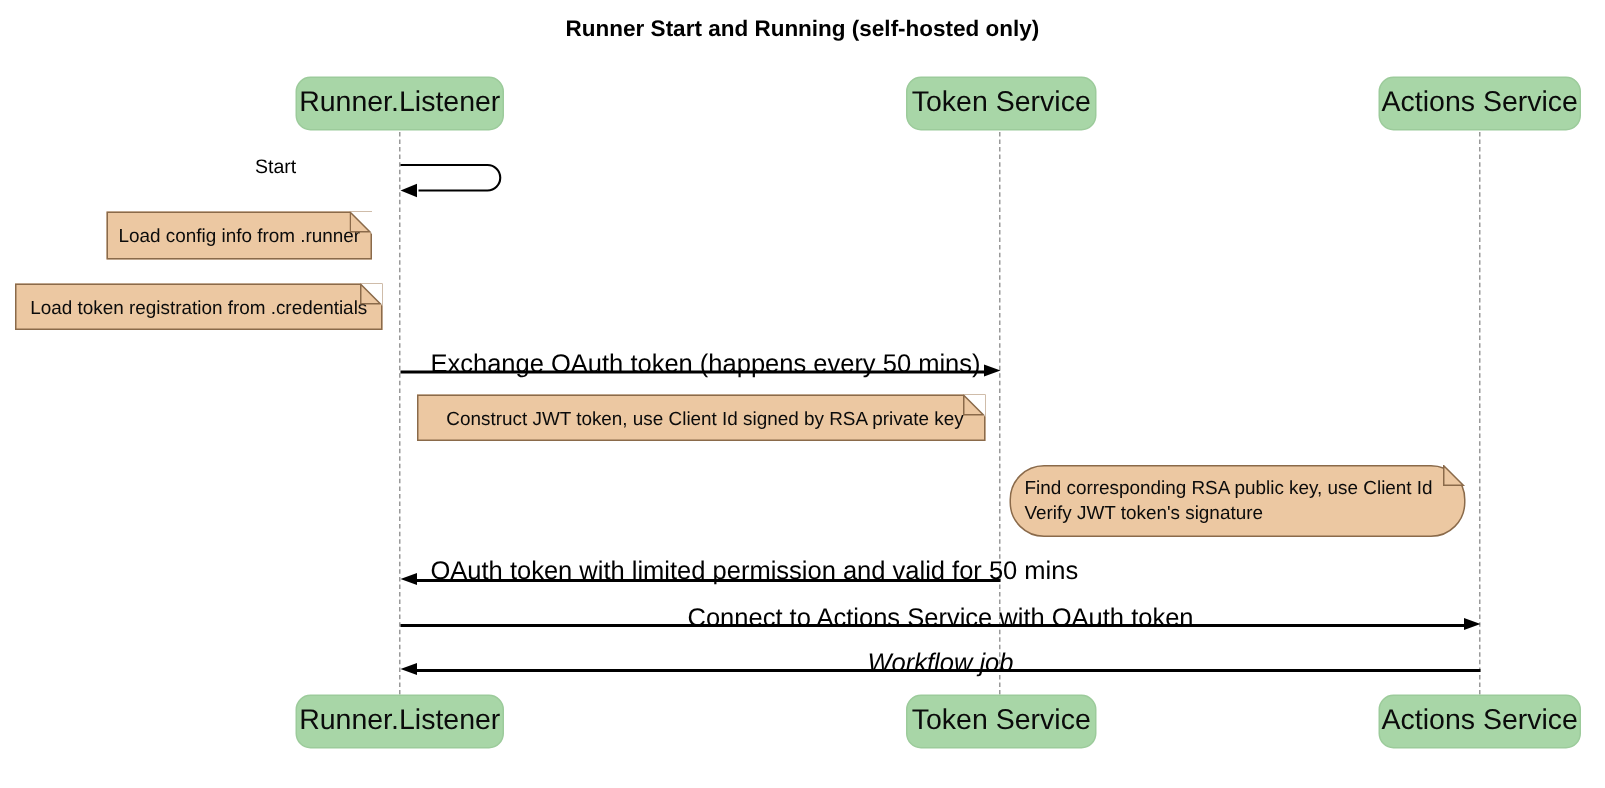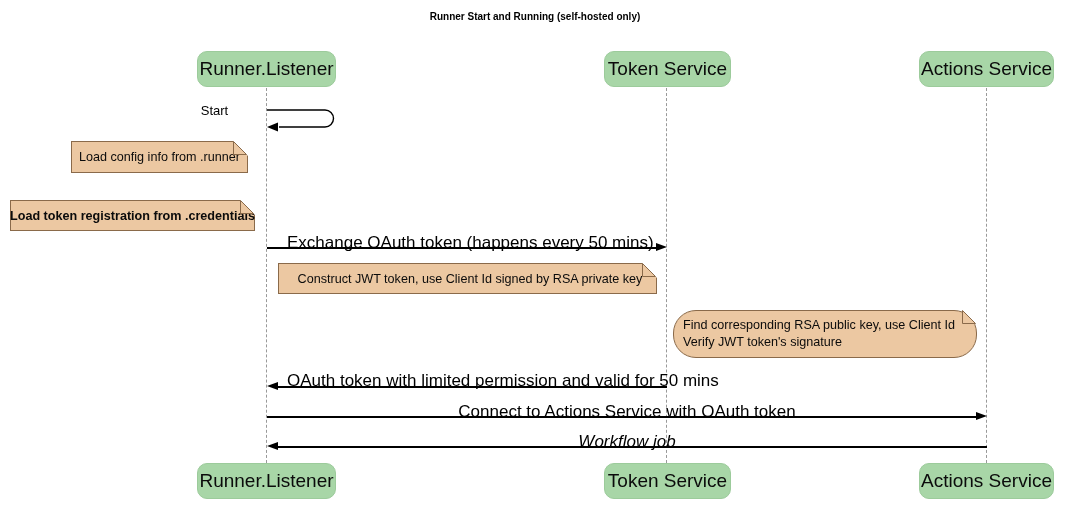--- a/index.html
+++ b/index.html
@@ -2,21 +2,21 @@
 <html><head>
 <meta charset="utf-8">
 <style>
   html,body { margin:0; padding:0; background:#ffffff; }
   #canvas {
     position:relative; width:1070px; height:525px; background:#ffffff;
     font-family:"Liberation Sans", sans-serif; color:#000; overflow:hidden;
   }
   .title {
     position:absolute; left:0; top:11px; width:1070px; text-align:center;
-    font-size:10px; font-weight:bold;
+    font-size:15px; font-weight:bold;
   }
   .lifeline {
     position:absolute; top:88px; height:375px; width:0;
     border-left:1px dashed #999999;
   }
   .participant {
     position:absolute; height:36px; background:#a8d6a7; border:1px solid #9ccb9b;
     border-radius:10px; box-sizing:border-box;
     display:flex; align-items:center; justify-content:center;
     font-size:19px; color:#0b0b0b;
@@ -37,21 +37,21 @@
     position:absolute; width:0; height:0;
     border-top:4.5px solid transparent; border-bottom:4.5px solid transparent;
     border-left:11px solid #000;
   }
   .head-left {
     position:absolute; width:0; height:0;
     border-top:4.5px solid transparent; border-bottom:4.5px solid transparent;
     border-right:11px solid #000;
   }
   .msg-label { position:absolute; font-size:17px; text-align:center; white-space:nowrap; }
-  .self-label { position:absolute; font-size:13px; text-align:center; white-space:nowrap; }
+  .self-label { position:absolute; font-size:13px; text-align:left; white-space:nowrap; }
   .selfloop { position:absolute; }
 </style>
 </head>
 <body>
 
 <div id="canvas">
 
   <div class="title">Runner Start and Running (self-hosted only)</div>
 
   <div class="lifeline" style="left:266px;"></div>
@@ -75,21 +75,21 @@
   </svg>
 
   <div class="note" style="left:71px; top:141px; width:177px; height:32px;">
     <svg class="fold" viewBox="0 0 15 15">
       <polygon points="0,0 15,0 15,15" fill="#ffffff"></polygon>
       <path d="M0.5,0.5 L13.5,13.5 L0.5,13.5 Z" fill="#ecc8a2" stroke="#8a6a4a" stroke-width="1"></path>
     </svg>
     <span>Load config info from .runner</span>
   </div>
 
-  <div class="note" style="left:10px; top:200px; width:245px; height:31px;font-weight:bold;">
+  <div class="note" style="left:10px; top:189px; width:245px; height:31px;">
     <svg class="fold" viewBox="0 0 15 15">
       <polygon points="0,0 15,0 15,15" fill="#ffffff"></polygon>
       <path d="M0.5,0.5 L13.5,13.5 L0.5,13.5 Z" fill="#ecc8a2" stroke="#8a6a4a" stroke-width="1"></path>
     </svg>
     <span>Load token registration from .credentials</span>
   </div>
 
   <div class="msg-label" style="left:287px; top:233px; width:360px;">Exchange OAuth token (happens every 50 mins)</div>
   <div class="msg-line" style="left:267px; top:247px; width:389px;"></div>
   <div class="head-right" style="left:656px; top:243px;"></div>

